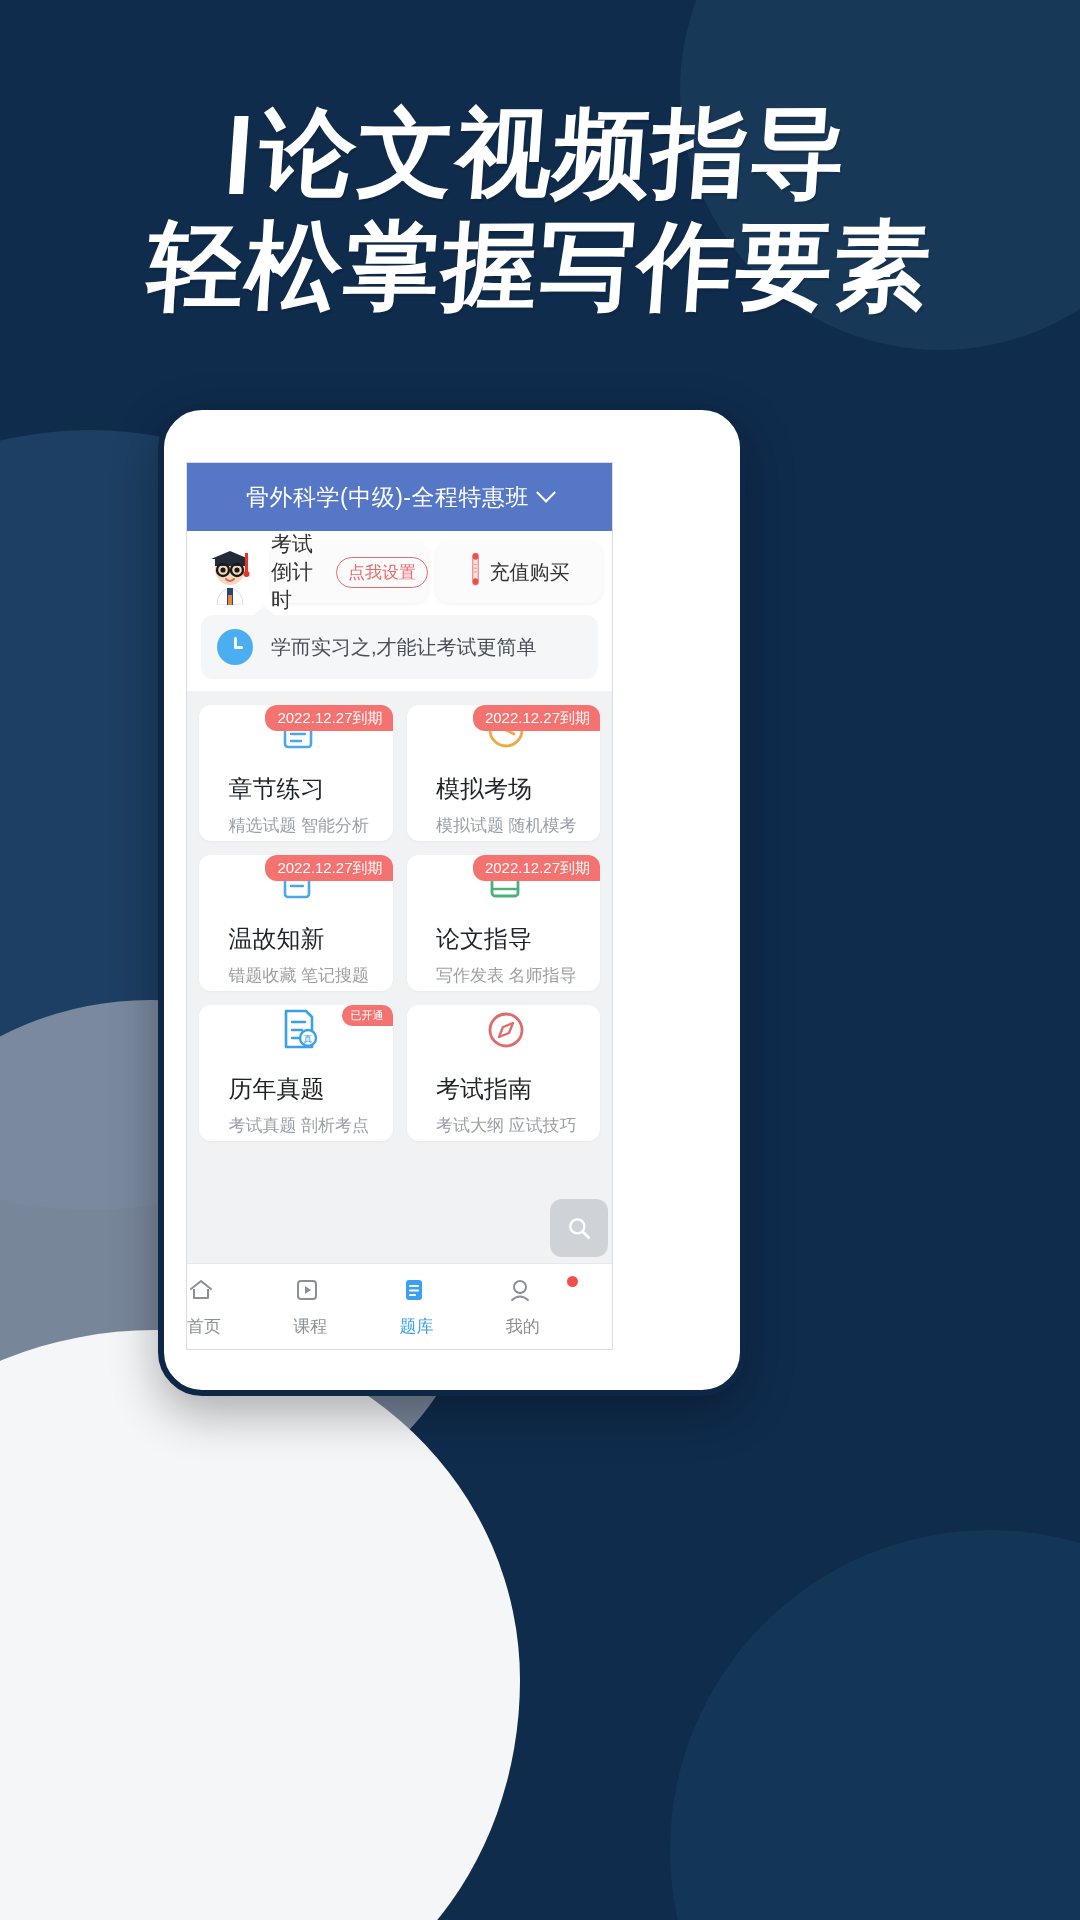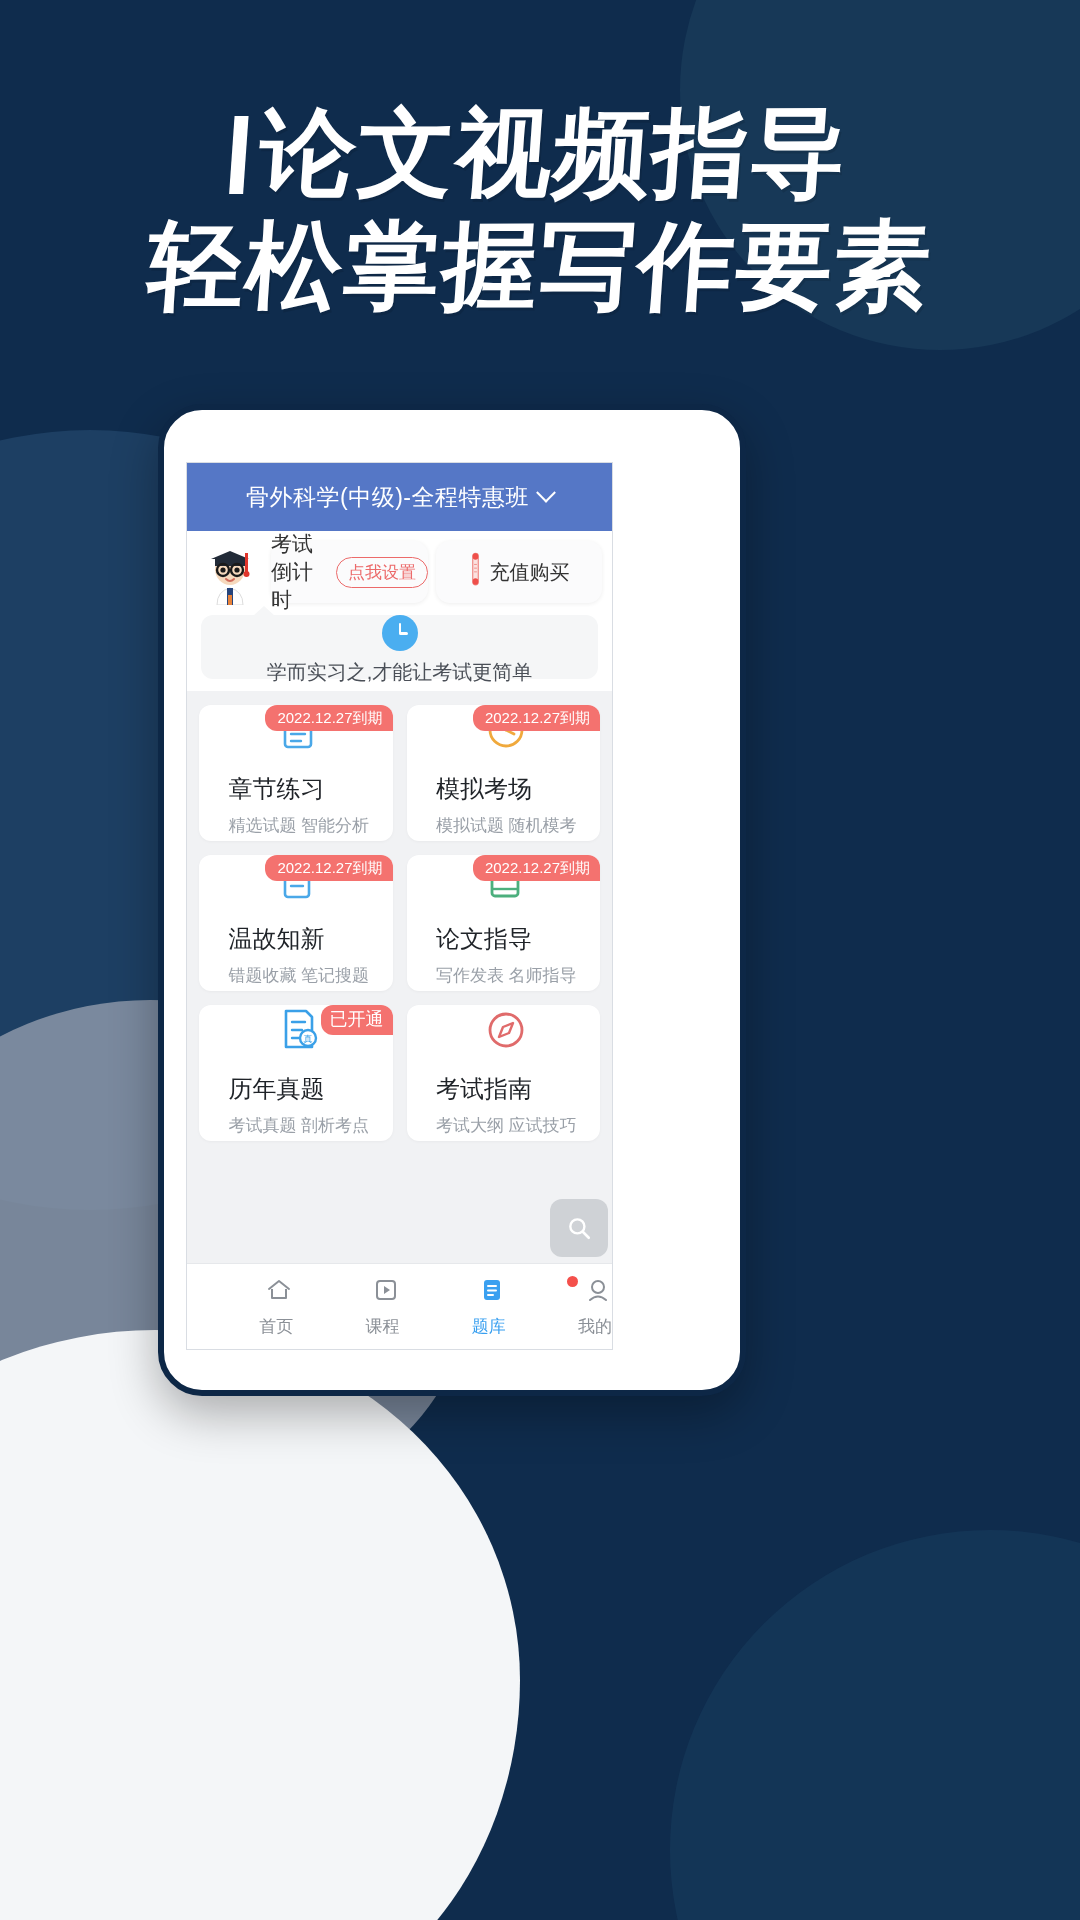--- a/index.html
+++ b/index.html
@@ -157,23 +157,22 @@
   .buy-pill { width: 166px; flex: none; gap: 8px; }
   .buy-pill .label { font-size: 20px; color: #333; }
 
   
   .notice-wrap { padding: 4px 14px 12px 14px; background:#fff; flex:none; position:relative;}
   .notice {
     background: #f5f6f7;
     border-radius: 12px;
     height: 64px;
     display: flex; align-items: center;
-    padding: 0 16px; gap: 8px;
-    position: relative;
-    flex-direction: column;
+    padding: 0 16px; gap: 18px;
+    position: relative;
   }
   .notice:before {
     content:""; position:absolute; left: 52px; top:-9px;
     border-left: 11px solid transparent;
     border-right: 11px solid transparent;
     border-bottom: 10px solid #f5f6f7;
   }
   .clock-icon {
     width: 36px; height: 36px; border-radius: 50%;
     background: #4aaef0; flex: none; position: relative;
@@ -219,21 +218,21 @@
     position: absolute;
     right: 0; top: 0;
     background: #f4726f;
     color: #fff;
     font-size: 15px;
     padding: 4px 10px 4px 12px;
     border-radius: 12px 12px 0 12px;
     white-space: nowrap;
     line-height: 1.2;
   }
-  .badge.small { font-size: 18px; padding: 4px 9px; }
+  .badge.small { font-size: 11px; padding: 4px 9px; }
 
   
   .fab {
     position: absolute;
     right: 4px; bottom: 6px;
     width: 58px; height: 58px;
     border-radius: 12px;
     background: #cfd2d6;
     display: flex; align-items: center; justify-content: center;
   }
@@ -242,21 +241,21 @@
   .tabbar {
     height: 86px;
     background: #ffffff;
     border-top: 1px solid #e6e8eb;
     display: flex;
     flex: none;
   }
   .tab {
     flex: 1;
     display: flex; flex-direction: column;
-    align-items: flex-end; justify-content: center;
+    align-items: flex-start; justify-content: center;
     gap: 7px;
     position: relative;
   }
   .tab .t-label { font-size: 17px; color: #8b9097; }
   .tab.active .t-label { color: #3aa0f0; }
   .tab .dot {
     position: absolute;
     top: 12px; right: 34px;
     width: 11px; height: 11px;
     border-radius: 50%;

